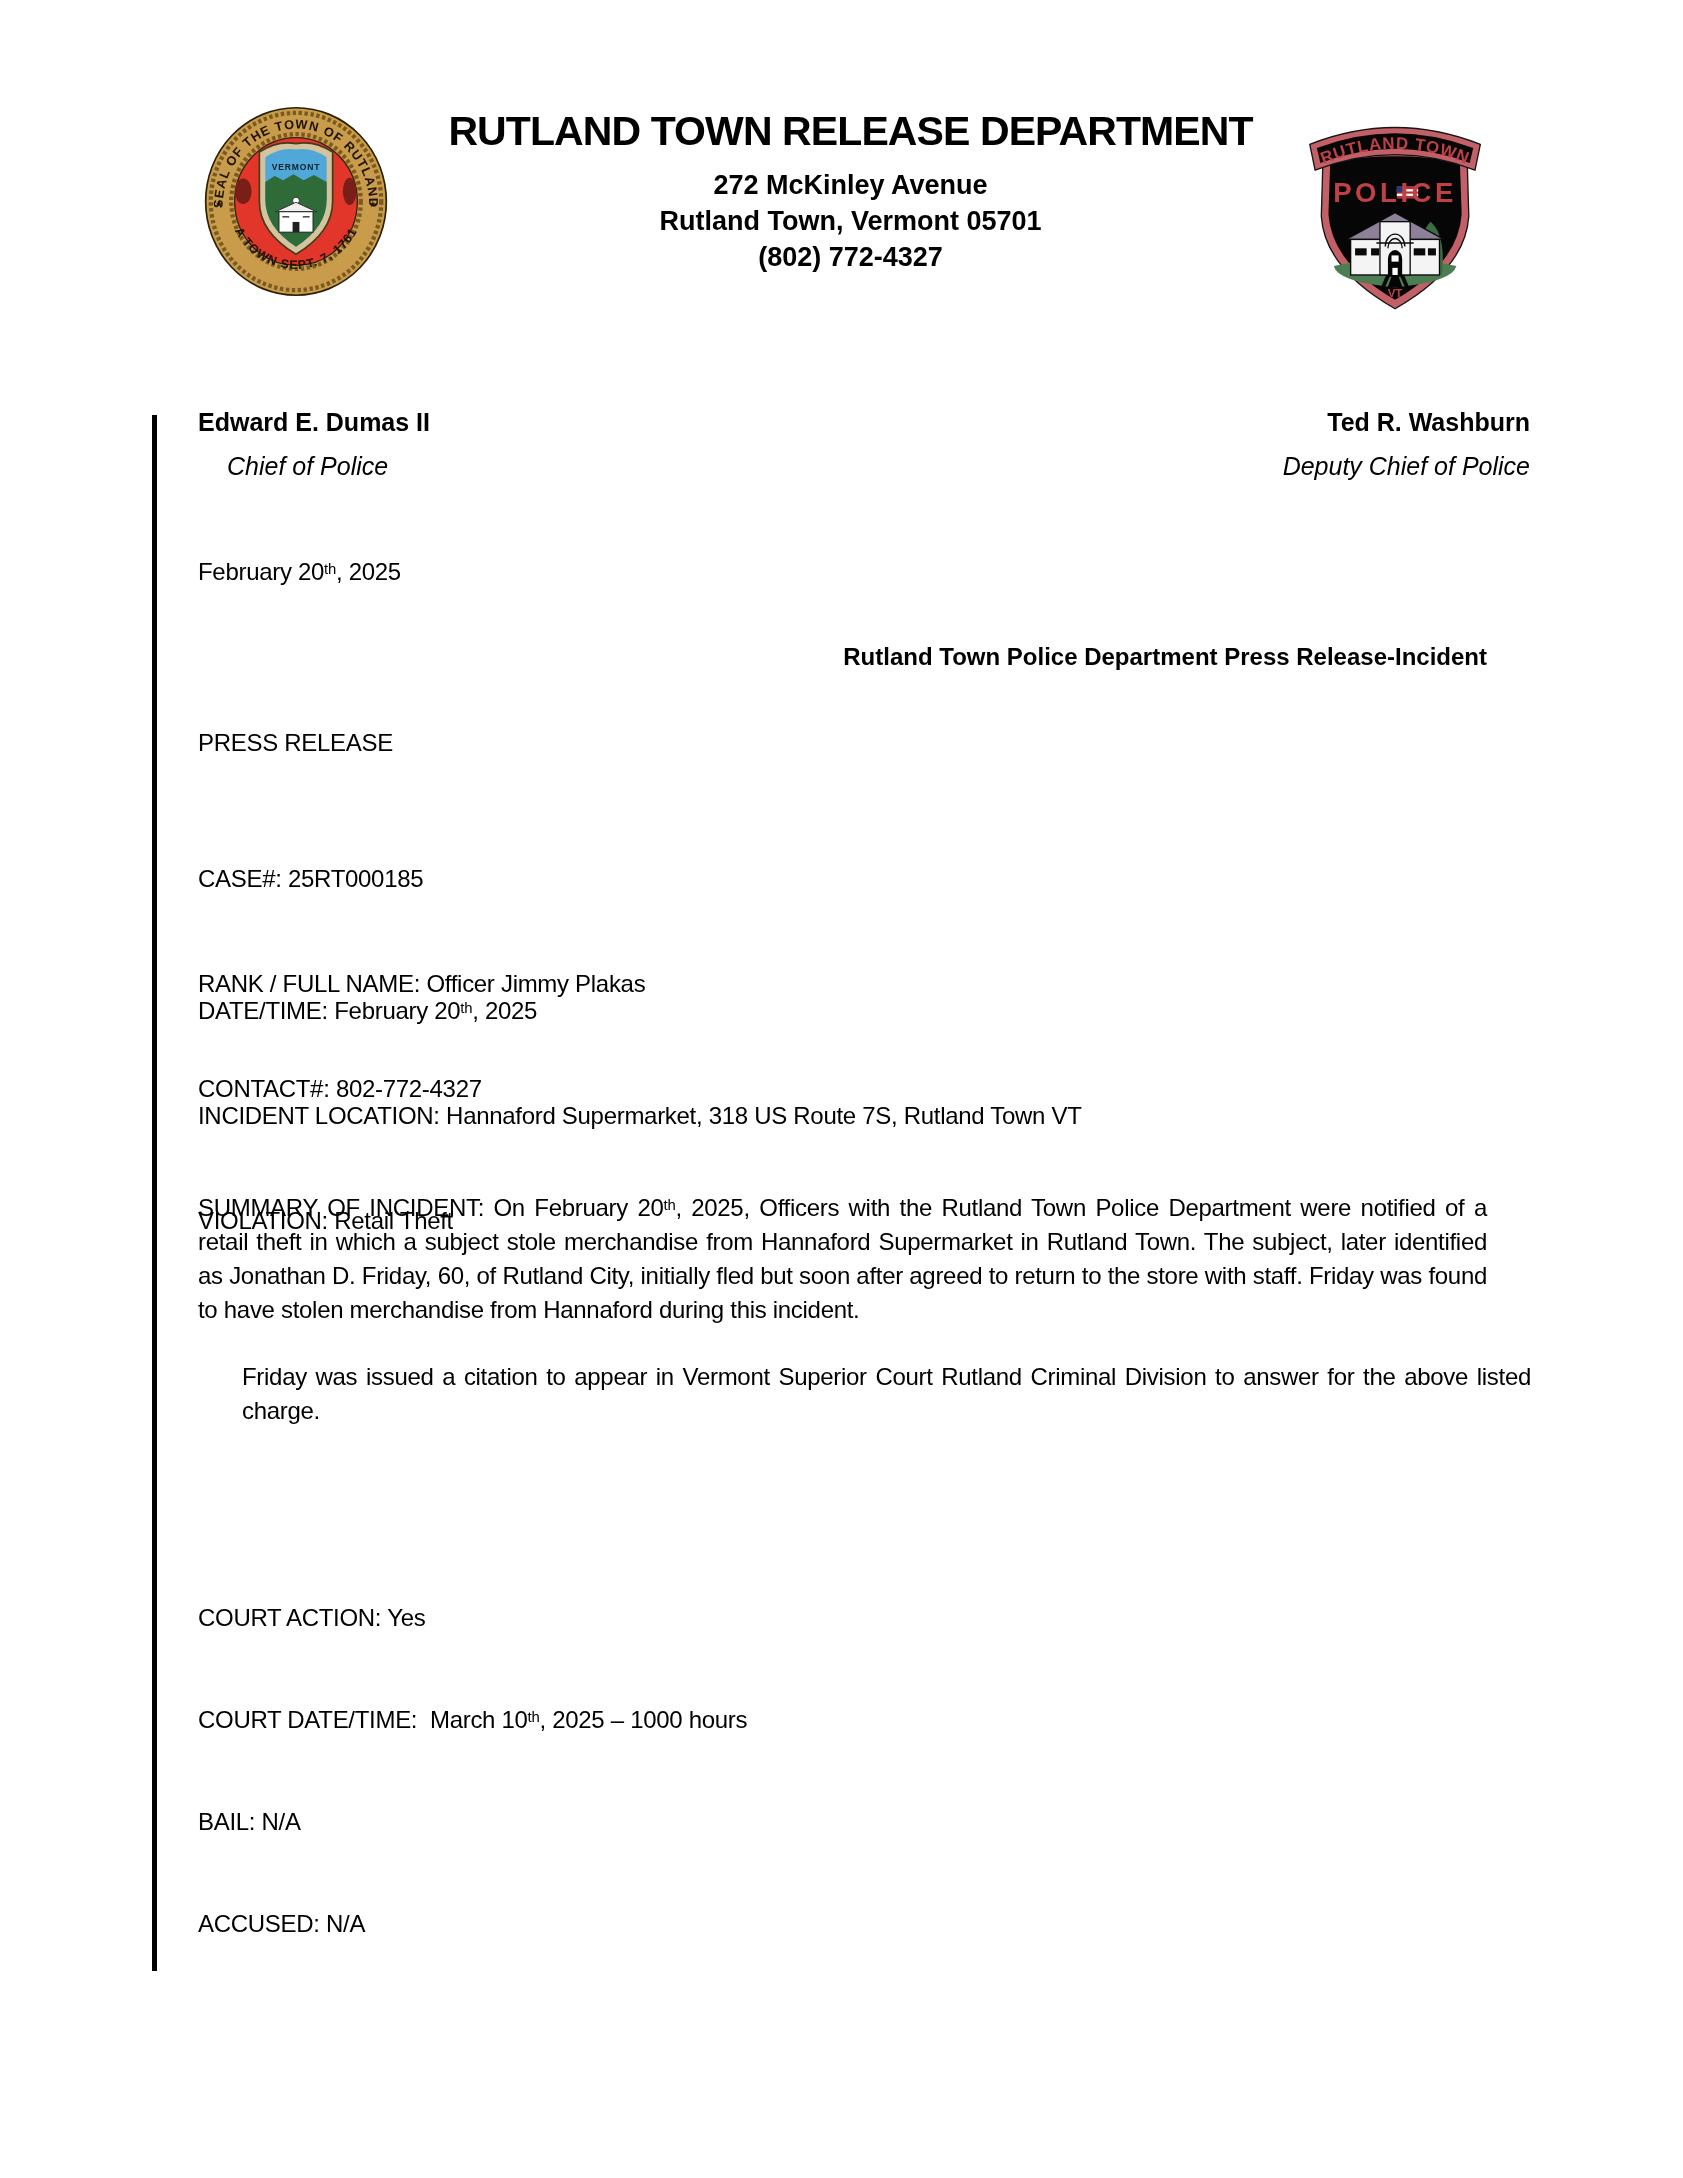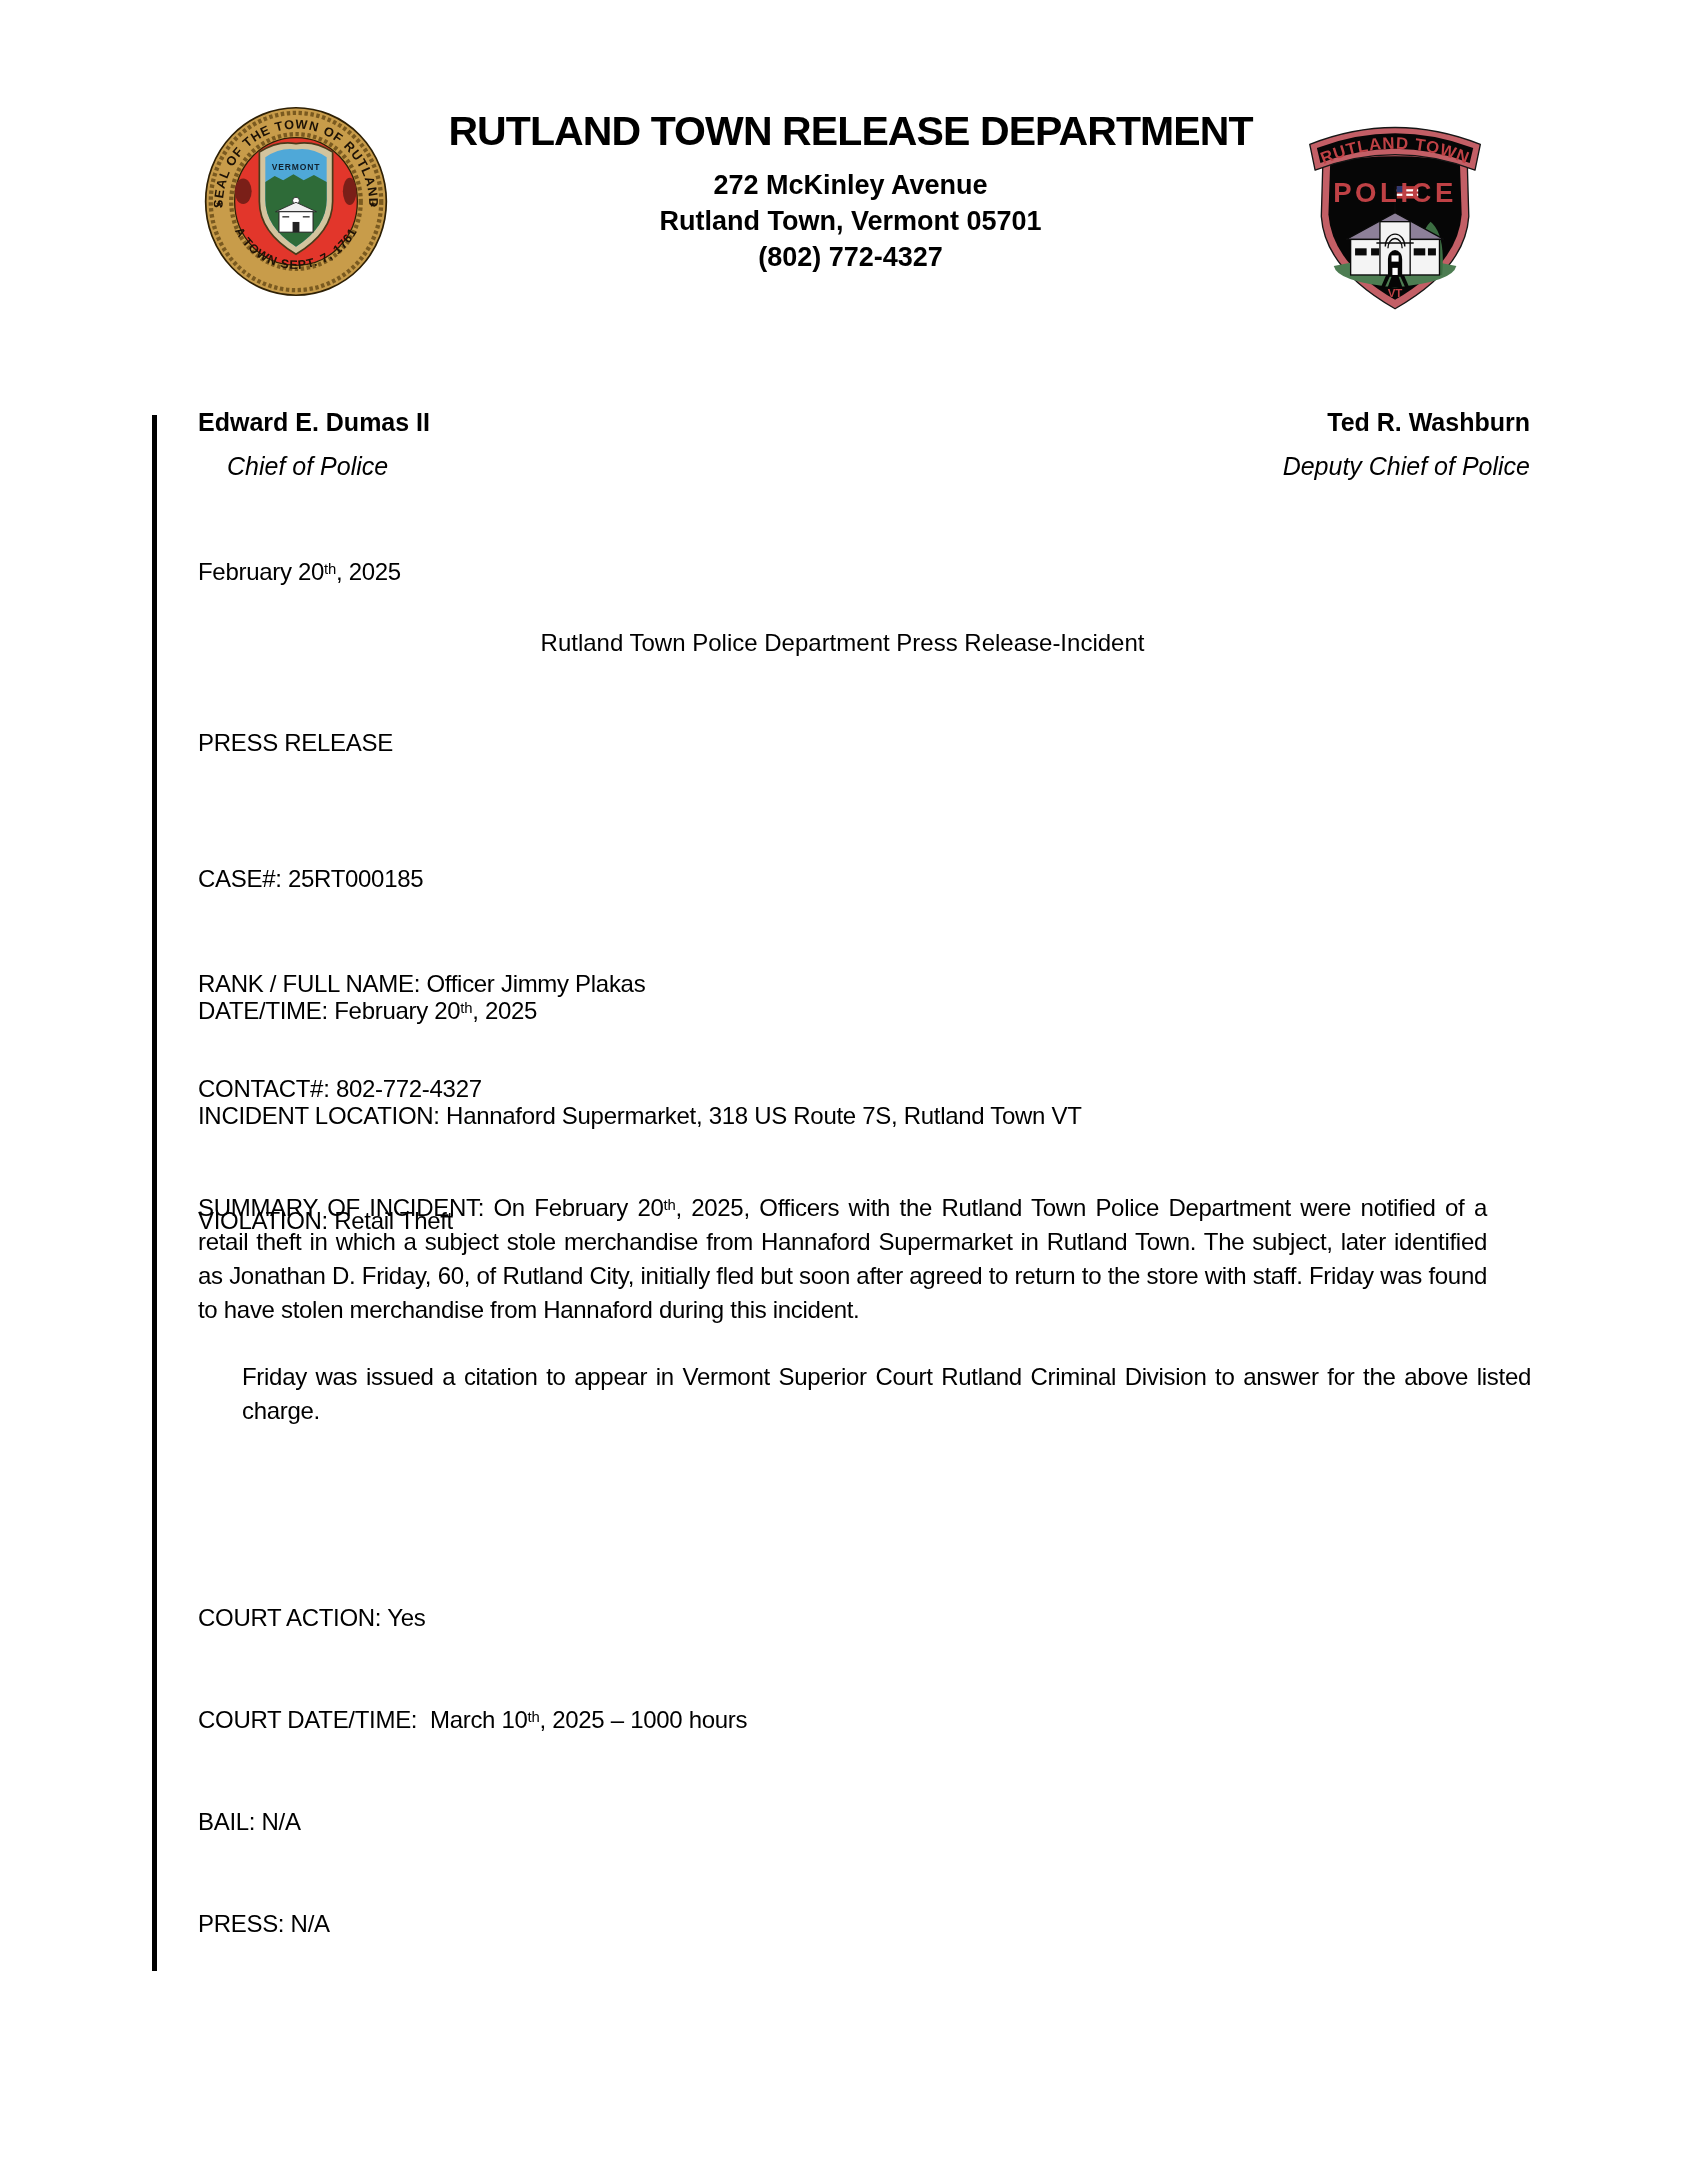--- a/index.html
+++ b/index.html
@@ -33,21 +33,21 @@
   .officials-right { left: 1170px; top: 407px; width: 360px; text-align: right; }
   .official-name  { font-size: 25px; font-weight: bold; line-height: 31px; }
   .official-title { font-size: 25px; font-style: italic; line-height: 31px; margin-top: 12.6px; }
   .officials-left .official-title { margin-left: 29px; }
 
   
   .body-line, .body-group, .para {
     font-size: 24px; line-height: 35px; letter-spacing: -0.3px; white-space: pre-wrap;
   }
   .date-line      { left: 198px; top: 554px; }
-  .letter-heading { left: 198px; top: 625px; width: 1289px; text-align: center; font-weight: normal; font-size: 24px; line-height: 35px; }
+  .letter-heading { left: 198px; top: 639px; width: 1289px; text-align: right; font-weight: bold; font-size: 24px; line-height: 35px; }
   .press-release  { left: 198px; top: 725px; }
   .case-group     { left: 198px; top: 791px; }
   .datetime-group { left: 198px; top: 923px; }
   .accused-group  { left: 198px; top: 1061px; }
   .summary-para   { left: 198px; top: 1191px; width: 1289px; text-align: justify; line-height: 34px; }
   .citation-para  { left: 198px; top: 1360px; width: 1289px; text-align: justify; line-height: 34px; margin-left: 44px; }
   .court-group    { left: 198px; top: 1533px; line-height: 34px; }
 
   sup { font-size: 0.62em; line-height: 0; position: relative; top: -0.42em; vertical-align: baseline; }
 </style>
@@ -172,17 +172,17 @@
 
 
   <div class="abs para summary-para"><span>SUMMARY OF INCIDENT: On February 20</span><sup>th</sup><span>, 2025, Officers with the Rutland Town Police Department were notified of a retail theft in which a subject stole merchandise from Hannaford Supermarket in Rutland Town. The subject, later identified as Jonathan D. Friday, 60, of Rutland City, initially fled but soon after agreed to return to the store with staff. Friday was found to have stolen merchandise from Hannaford during this incident.</span></div>
 
   <div class="abs para citation-para">Friday was issued a citation to appear in Vermont Superior Court Rutland Criminal Division to answer for the above listed charge.</div>
 
   <div class="abs body-group court-group">
     <div>COURT ACTION: Yes</div>
     <div><span>COURT DATE/TIME:&nbsp; March 10</span><sup>th</sup><span>, 2025 – 1000 hours</span></div>
     <div>BAIL: N/A</div>
-    <div>PRESS: N/A</div>
+    <div>ACCUSED: N/A</div>
   </div>
 
 </div>
 
 
 </body></html>

